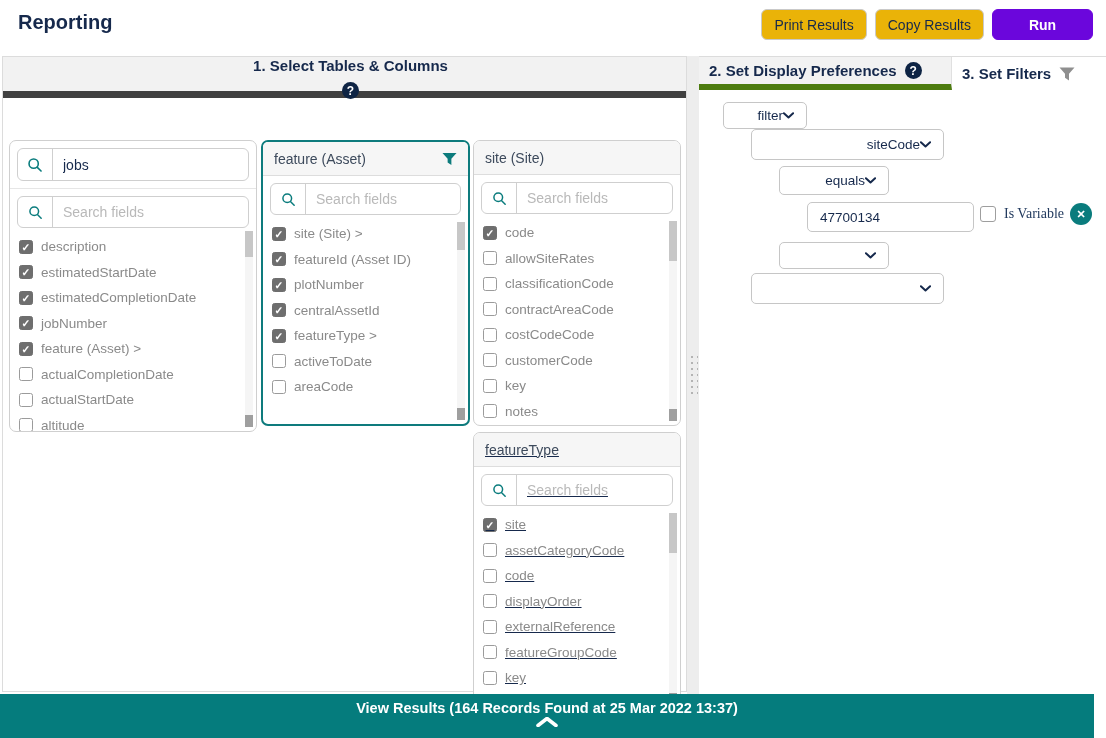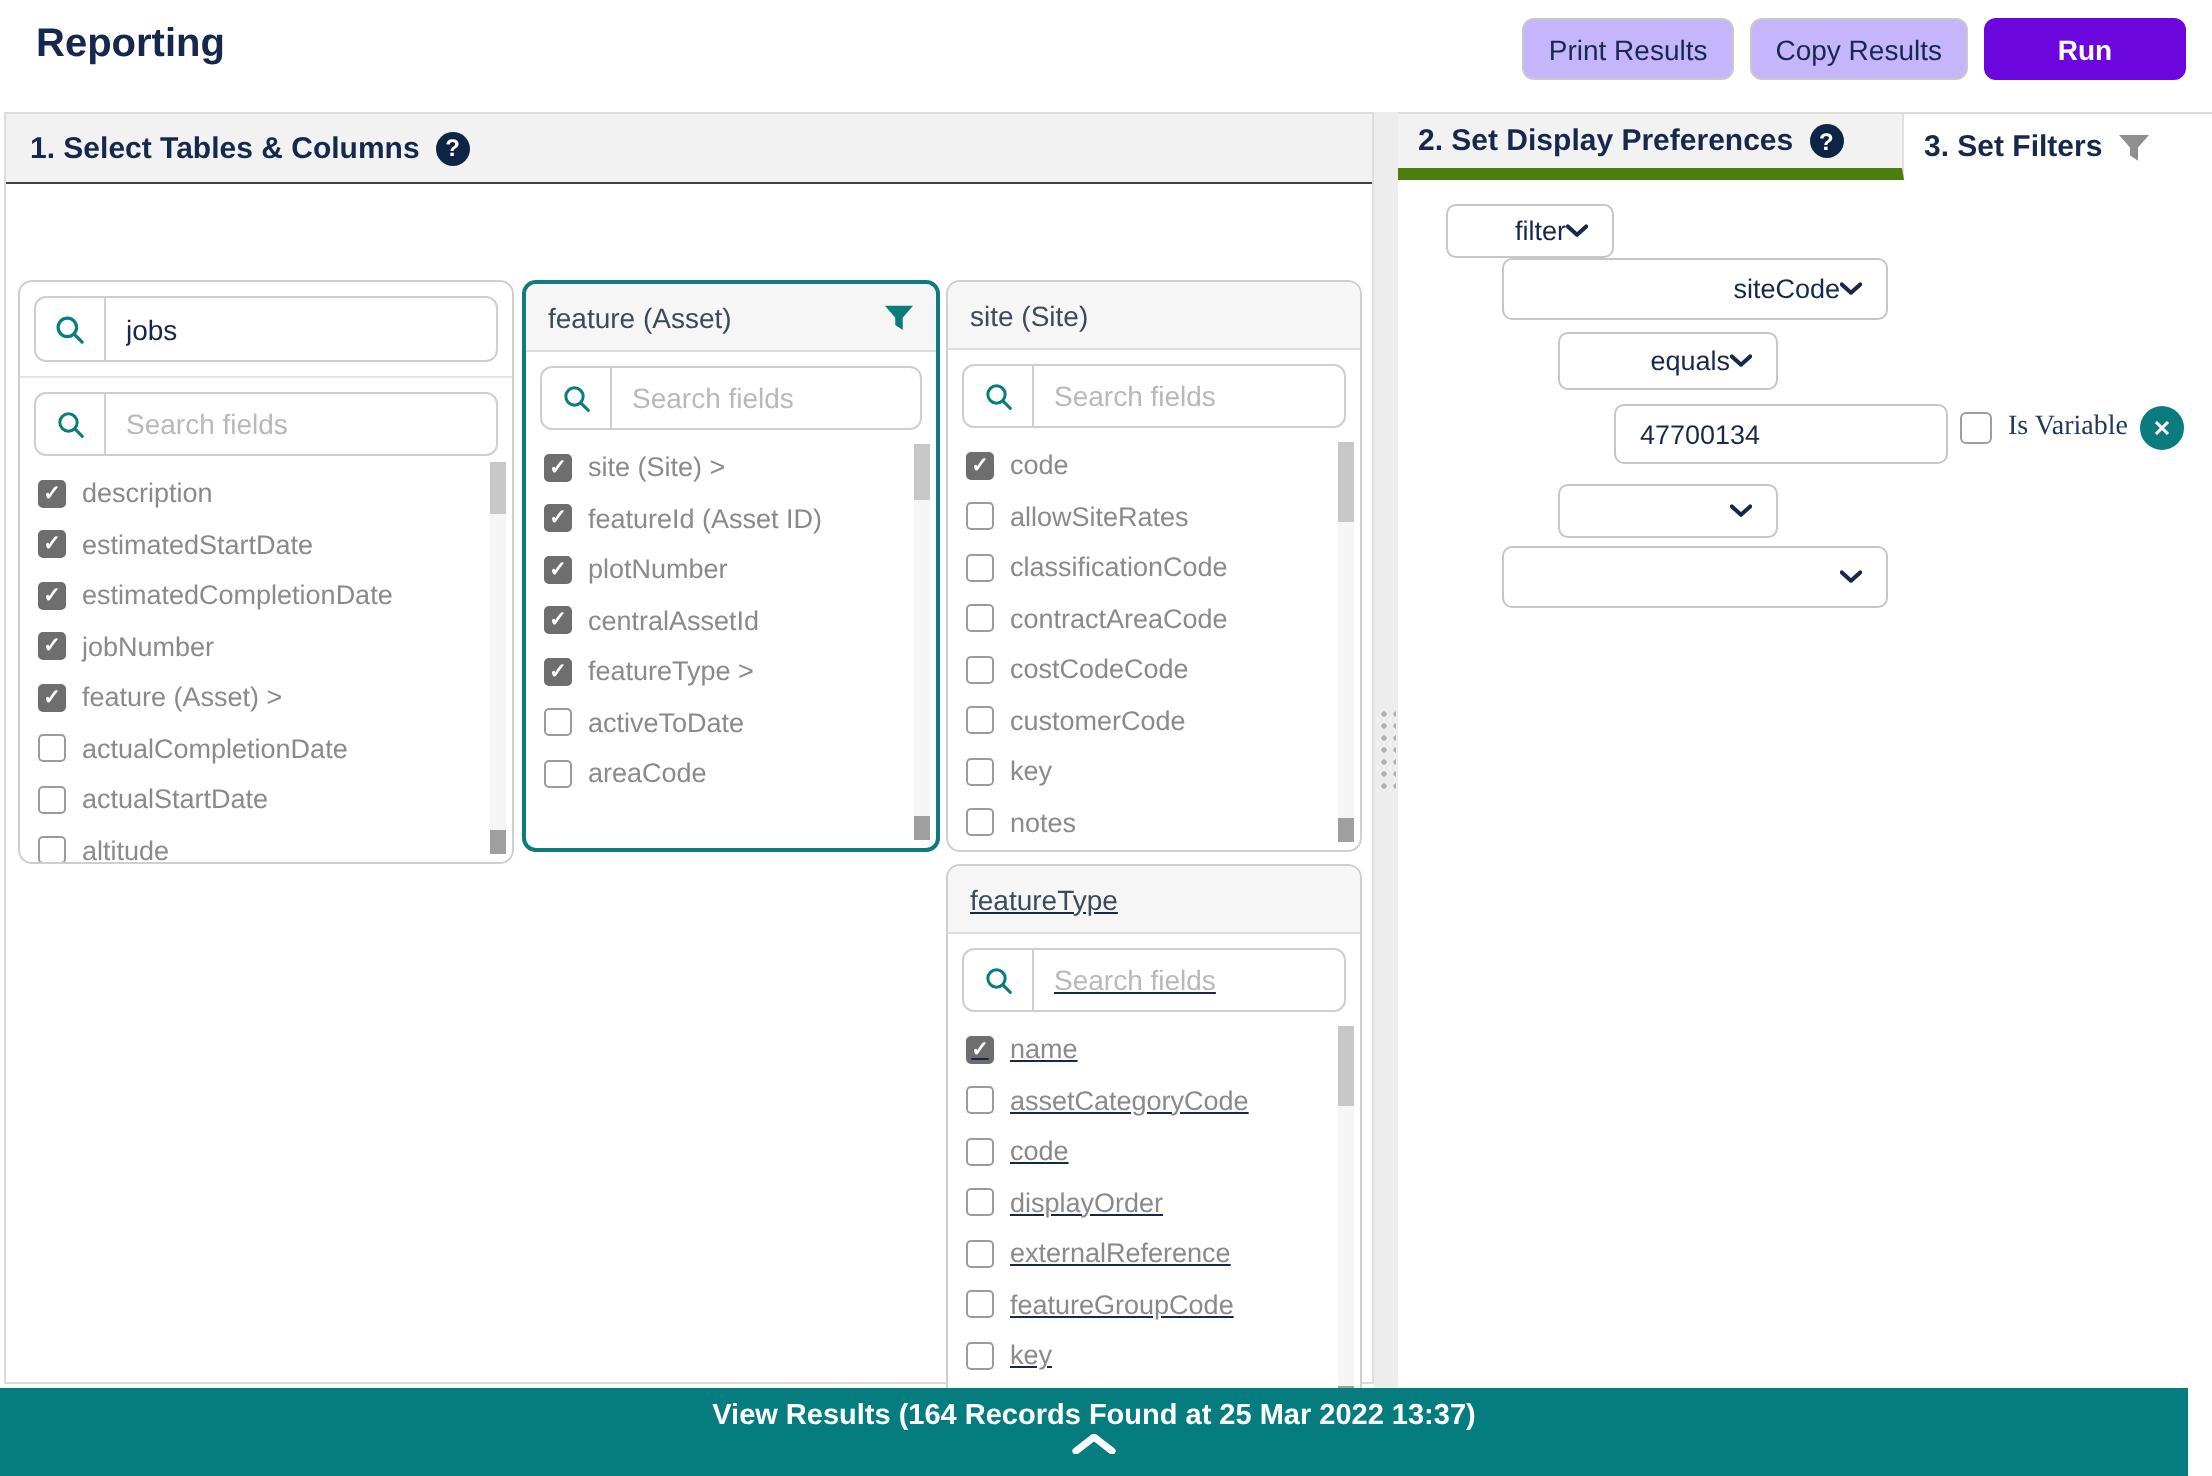--- a/index.html
+++ b/index.html
@@ -6,36 +6,36 @@
   body {
     width:1106px; height:738px; position:relative; overflow:hidden;
     background:#ffffff; color:#16294C;
     font-family:"Liberation Sans", sans-serif;
   }
   
   .page-title { position:absolute; left:18px; top:11px; font-size:20px; font-weight:700; }
   .top-buttons { position:absolute; right:13px; top:9px; display:flex; gap:8px; }
   .btn {
     height:31px; min-width:101px; box-sizing:border-box; padding:0 12px;
-    background:#c4b5fd; border:1px solid #c9c9c9; border-radius:6px;
+    background:#eab308; border:1px solid #c9c9c9; border-radius:6px;
     font-size:14px; font-weight:500; color:#16294C;
     display:flex; align-items:center; justify-content:center; cursor:pointer;
     font-family:inherit;
   }
   .btn-run { background:#6B06DC; border-color:#6B06DC; color:#fff; font-weight:600; }
 
   
   .left-section {
     position:absolute; left:2px; top:56px; width:685px; height:636px;
     border:1px solid #dcdcdc; box-sizing:border-box; background:#fff;
   }
   .section-header {
-    height:34px; background:#f2f2f2; border-bottom:1px solid #404040;
+    height:34px; background:#f2f2f2; border-bottom:7px solid #404040;
     display:flex; align-items:center; gap:8px; padding-left:12px;
-    font-size:15px; font-weight:700; color:#16294C;
+    font-size:15px; font-weight:700; color:#16294C;flex-direction:column;
   }
   .help-icon {
     width:17px; height:17px; border-radius:50%; background:#0e2444; color:#fff;
     font-size:12px; font-weight:700; display:inline-flex; align-items:center;
     justify-content:center; cursor:pointer; flex:none;
   }
 
   .panel {
     position:absolute; background:#fff; border:1px solid #cfcfcf; border-radius:7px;
     box-sizing:border-box; overflow:hidden;margin-top:41px;
@@ -370,21 +370,21 @@
               <line x1="11.6" y1="11.6" x2="15.8" y2="15.8" stroke="#0A7C7D" stroke-width="1.8" stroke-linecap="round"></line>
             </svg>
         </span>
         <input type="text" placeholder="Search fields" style="">
       </div>
     </div>
     <div class="field-list">
 
         <div class="field-row">
           <span class="cb checked"></span>
-          <span class="field-label">name</span>
+          <span class="field-label">site</span>
         </div>
 
         <div class="field-row">
           <span class="cb"></span>
           <span class="field-label">assetCategoryCode</span>
         </div>
 
         <div class="field-row">
           <span class="cb"></span>
           <span class="field-label">code</span>

